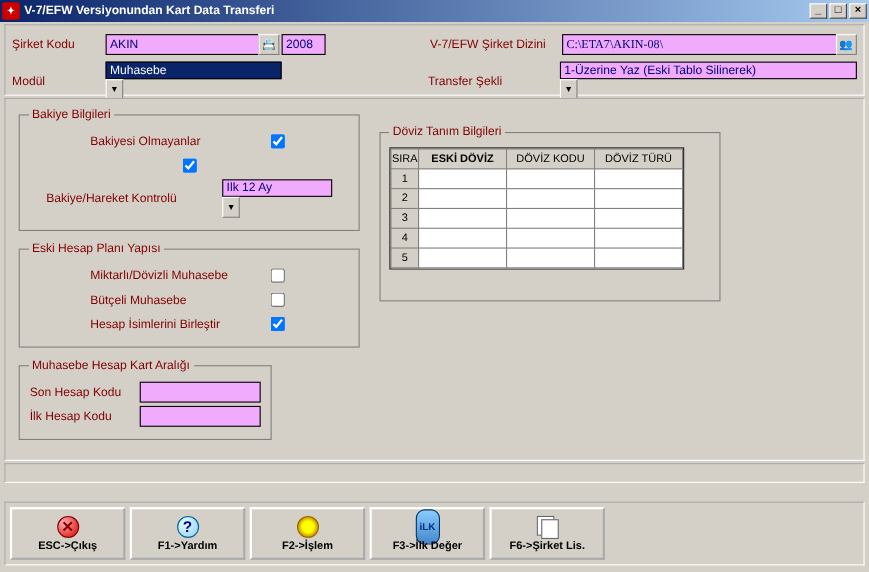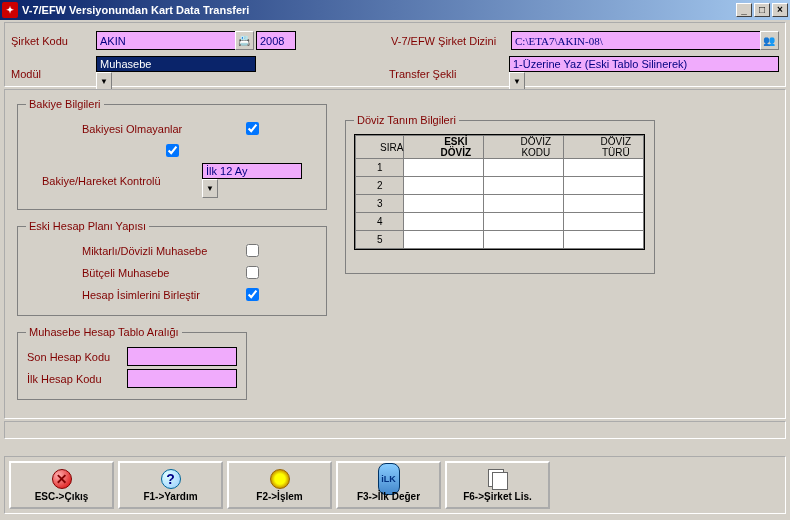--- a/index.html
+++ b/index.html
@@ -139,21 +139,20 @@
     border:1px solid #808080;
     font-size:10px;
     font-weight:normal;
     padding:0;
     height:18px;
     background:#fff;
   }
   .grid th {
     background:#d4d0c8;
     font-weight:normal;
-    padding-left:24px;
   }
   .grid th.strong { font-weight:bold; }
   .grid .rowhdr {
     background:#d4d0c8;
     text-align:center;
     width:25px;
   }
   .grid .col-a{width:80px;}
   .grid .col-b{width:80px;}
   .grid .col-c{width:80px;}
@@ -285,21 +284,21 @@
           <span class="optlbl">Bütçeli Muhasebe</span>
           <input type="checkbox" class="chk" style="">
         </div>
         <div class="optrow">
           <span class="optlbl">Hesap İsimlerini Birleştir</span>
           <input type="checkbox" class="chk" checked="" style="">
         </div>
       </fieldset>
 
       <fieldset style="width:230px">
-        <legend>Muhasebe Hesap Tablo Aralığı</legend>
+        <legend>Muhasebe Hesap Kart Aralığı</legend>
         <div class="optrow">
           <span class="optlbl" style="width:100px">Son Hesap Kodu</span>
           <input class="input" style="width: 110px;" value="">
         </div>
         <div class="optrow">
           <span class="optlbl" style="width:100px">İlk Hesap Kodu</span>
           <input class="input" style="width: 110px;" value="">
         </div>
       </fieldset>
     </div>

